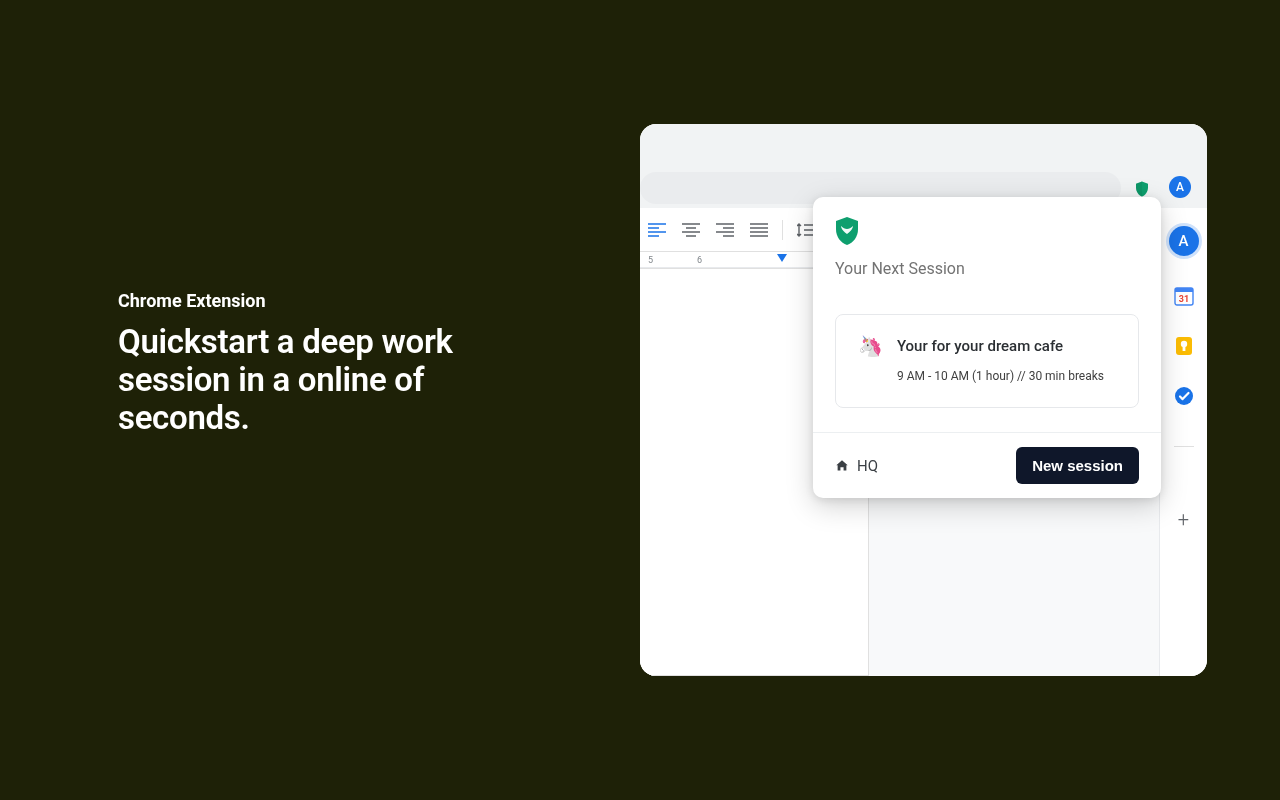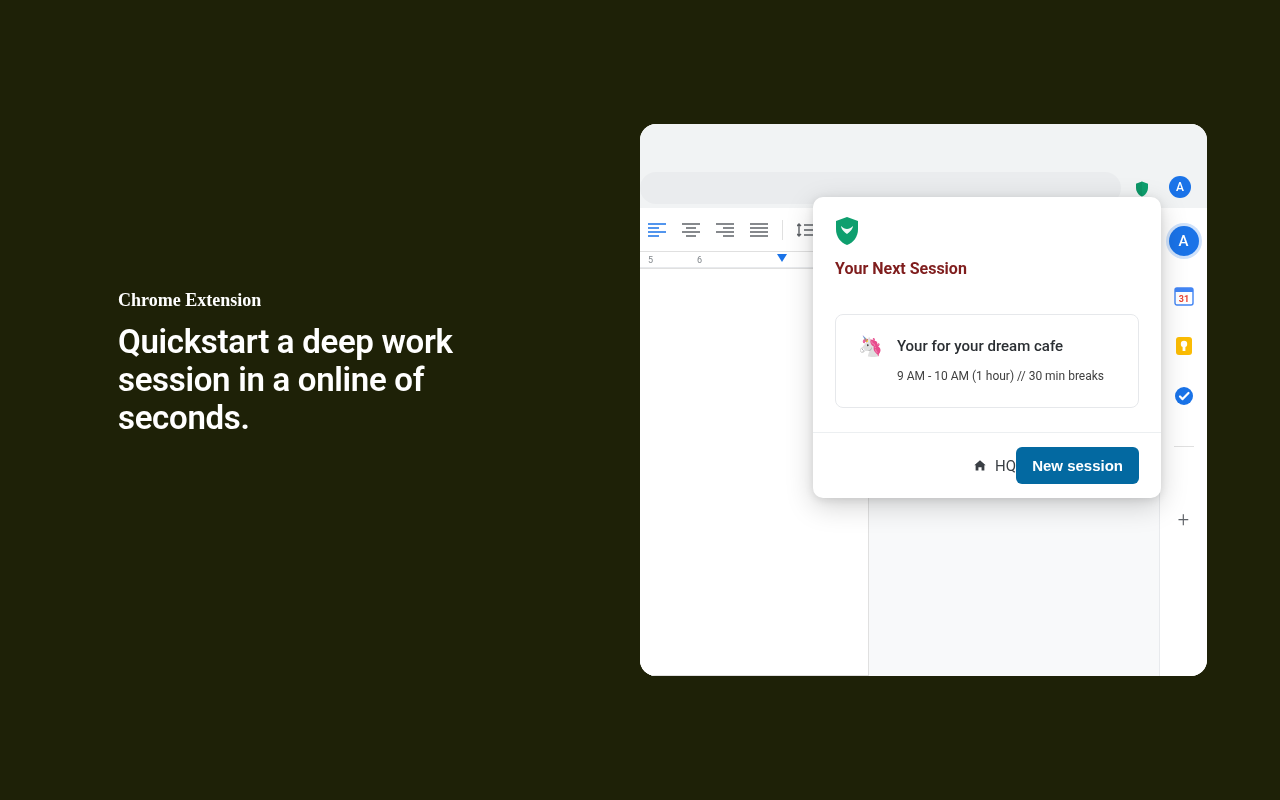--- a/index.html
+++ b/index.html
@@ -15,21 +15,20 @@
     position: absolute;
     left: 118px;
     top: 290px;
     width: 400px;
     color: #fff;
   }
   .marketing .eyebrow {
     font-size: 18px;
     font-weight: 700;
     margin-bottom: 12px;
-    font-family: Liberation Serif, serif;
   }
   .marketing .headline {
     font-size: 33px;
     font-weight: 600;
     line-height: 1.15;
     letter-spacing: -0.3px;
   }
 
   
   .mock {
@@ -207,22 +206,22 @@
   .popup-header {
     padding: 20px 22px 14px;
   }
   .popup-logo {
     width: 24px;
     height: 24px;
     margin-bottom: 18px;
   }
   .popup-title {
     font-size: 16px;
-    font-weight: 700;
-    color: #7f1d1d;
+    font-weight: 400;
+    color: #737373;
   }
 
   .session-card {
     margin: 22px 22px 24px;
     border: 1px solid #e6e8eb;
     border-radius: 8px;
     padding: 22px 22px 24px;
   }
   .session-head {
     display: flex;
@@ -249,31 +248,31 @@
     line-height: 1.35;
     margin-top: 16px;
     margin-left: 34px;
   }
 
   .popup-footer {
     border-top: 1px solid #eceff1;
     padding: 14px 22px;
     display: flex;
     align-items: center;
-    justify-content: flex-end;
+    justify-content: space-between;
   }
   .hq-link {
     display: flex;
     align-items: center;
     gap: 8px;
     color: #3a3f44;
     font-size: 15px;
   }
   .new-session-btn {
-    background: #0369a1;
+    background: #0f172a;
     color: #fff;
     border: none;
     border-radius: 6px;
     padding: 10px 16px;
     font-size: 15px;
     font-weight: 700;
     cursor: pointer;
   }
 
   

